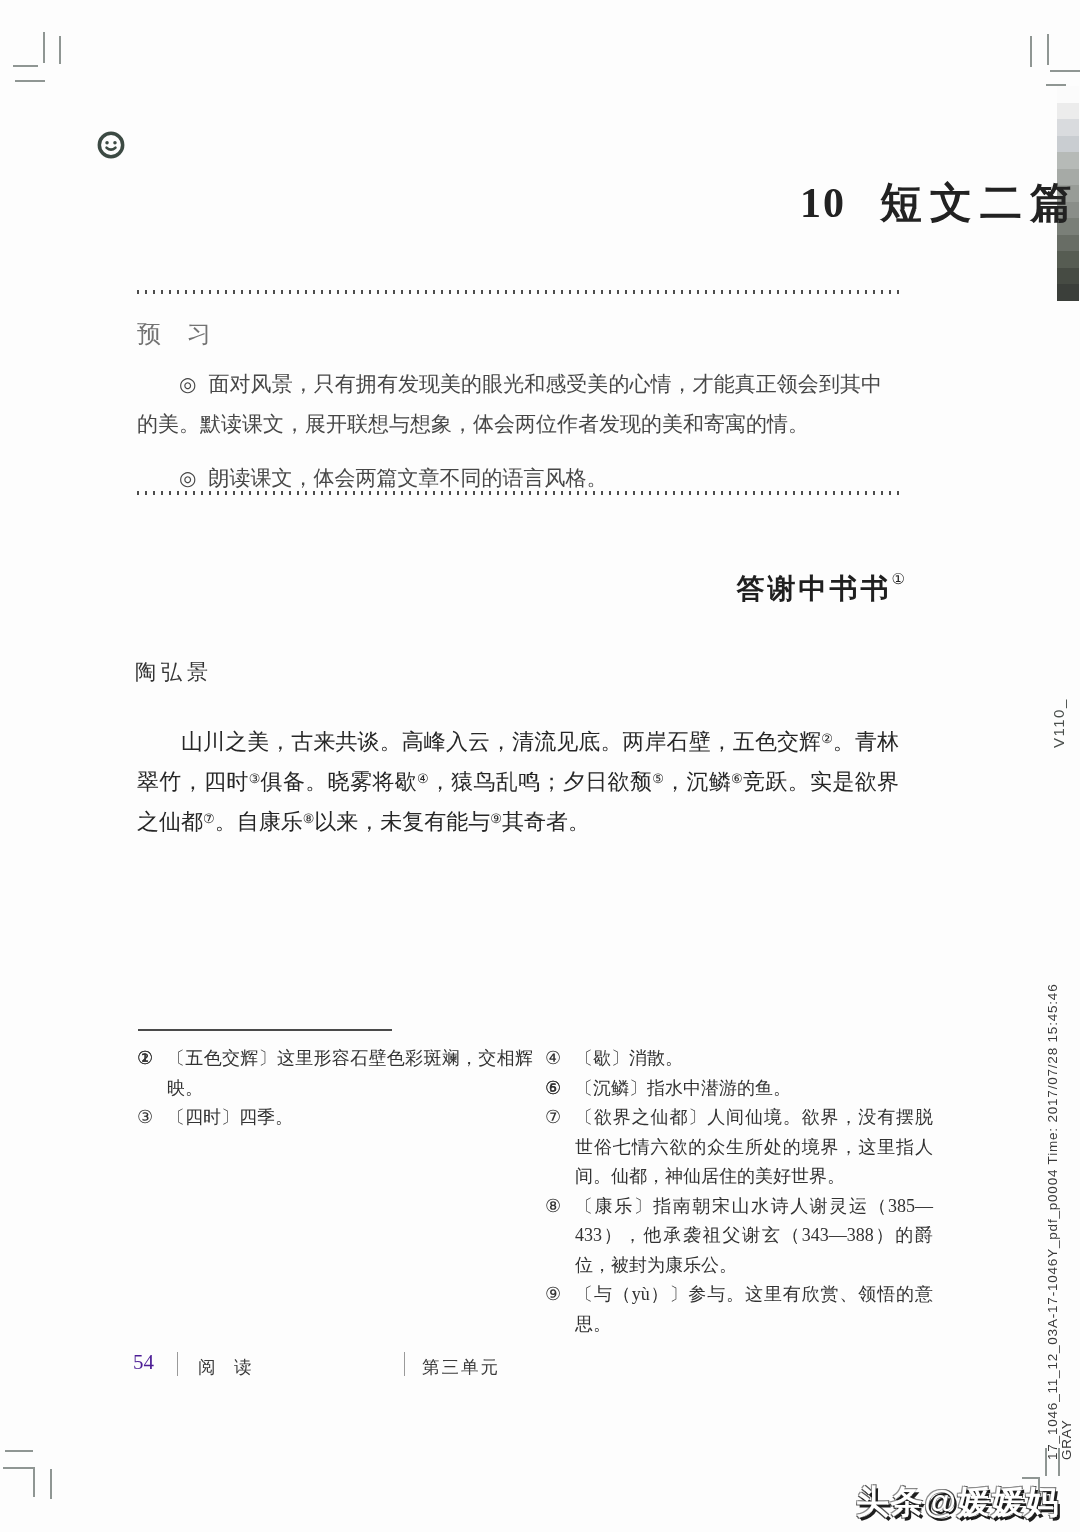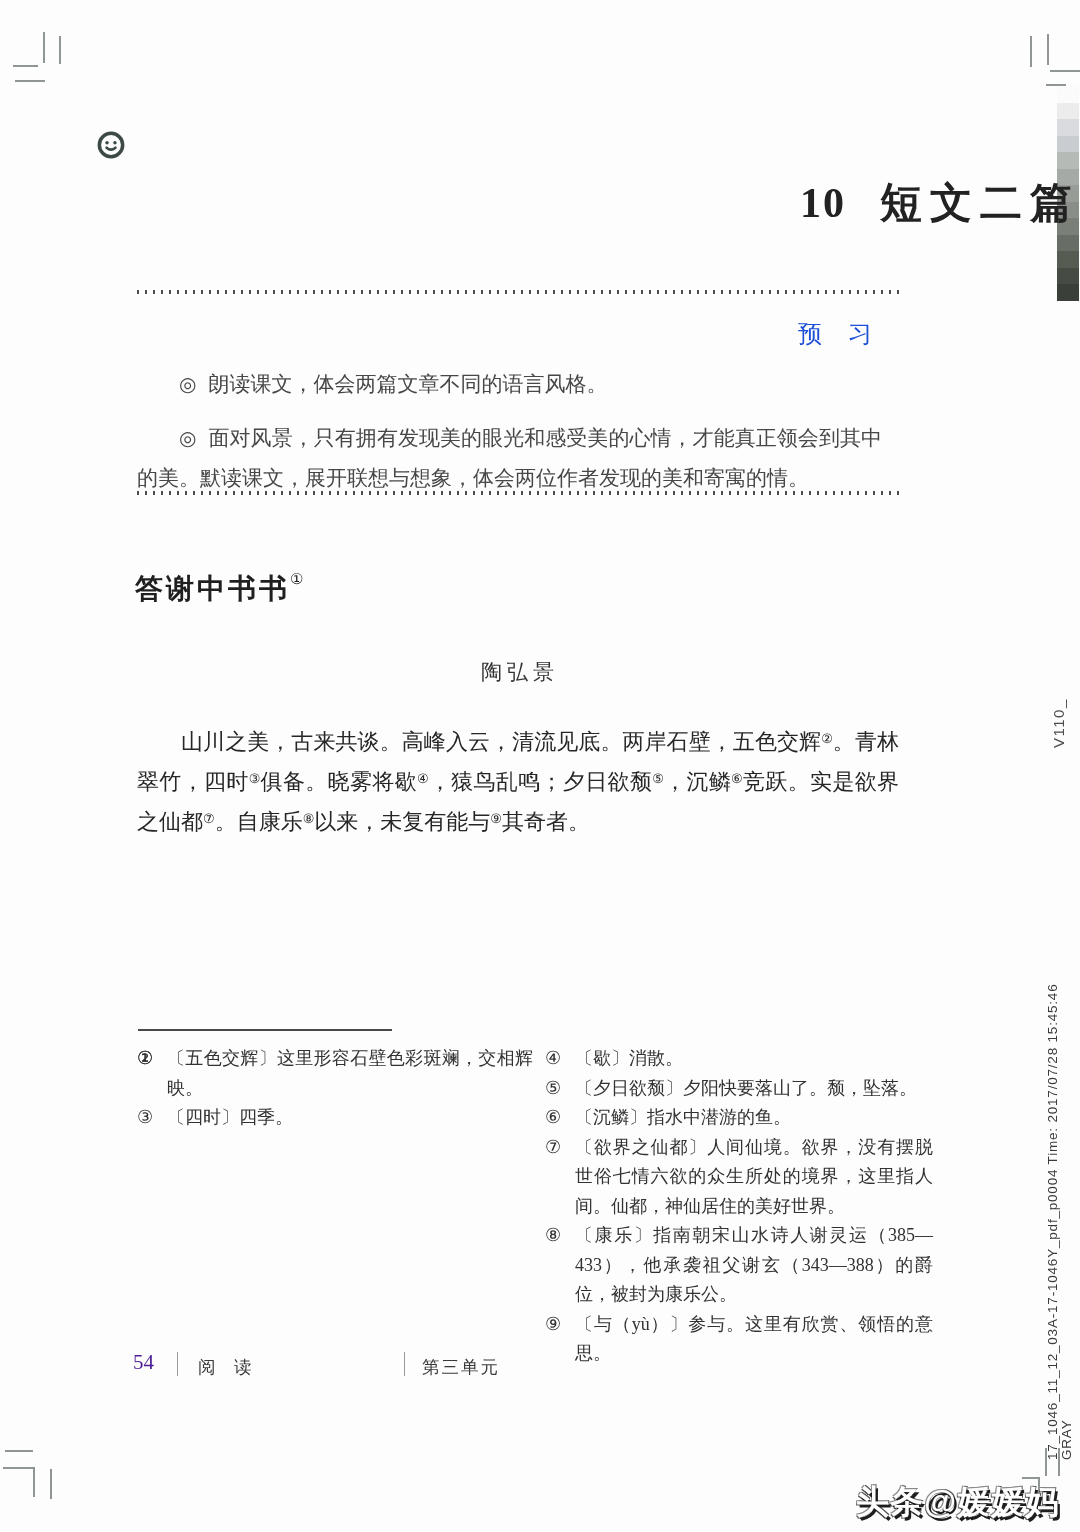--- a/index.html
+++ b/index.html
@@ -23,30 +23,30 @@
   .lesson-title .num{letter-spacing:2px;margin-right:34px;}
   .lesson-title .ttl{letter-spacing:8px;}
 
   
   .dotted{height:3.5px;background:repeating-linear-gradient(to right,#4d4d4d 0 2.5px,transparent 2.5px 8px);}
   .dotted-1{left:137px;top:290px;width:768px;}
   .dotted-2{left:137px;top:491px;width:768px;}
 
   
   .preview{left:137px;top:318px;width:745px;}
-  .preview-heading{font-size:24px;letter-spacing:10px;color:#1d4ed8;text-align:right;}
+  .preview-heading{font-size:24px;letter-spacing:10px;color:#737373;}
   .preview-item{margin:0;padding:0;margin-top:14px;font-size:21px;line-height:40px;
     color:#474747;text-indent:2em;text-align:justify;}
   .preview-item .bullet{margin-right:12px;font-size:20px;}
 
   
-  .article-title{left:135px;top:570px;width:770px;text-align:left;
+  .article-title{left:135px;top:570px;width:770px;text-align:right;
     font-size:28px;font-weight:bold;color:#1f1f1f;letter-spacing:3px;}
   .title-sup{font-size:15px;vertical-align:14px;font-weight:normal;letter-spacing:0;}
-  .article-author{left:135px;top:658px;width:770px;text-align:center;
+  .article-author{left:135px;top:658px;width:770px;
     font-size:21px;letter-spacing:5px;color:#333;}
   .article-body{left:137px;top:722px;width:762px;font-size:22px;line-height:40px;
     text-indent:2em;text-align:justify;color:#262626;}
   [data-richsup] sup{font-size:13px;vertical-align:6px;line-height:0;}
 
   
   .fn-divider{left:138px;top:1029px;width:254px;height:2px;background:#4a4a4a;}
   .fn-col{font-size:18px;line-height:29.5px;color:#323232;text-align:justify;}
   .fn-col-left{left:137px;top:1044px;width:396px;}
   .fn-col-right{left:545px;top:1044px;width:388px;}
@@ -122,43 +122,43 @@
   </div>
 
 <div class="abs lesson-title">
   <span class="num">10</span><span class="ttl">短文二篇</span>
 </div>
 
 <div class="abs dotted dotted-1"></div>
 
 <div class="abs preview">
   <div class="preview-heading">预  习</div>
+  <p class="preview-item"><span class="bullet">◎</span><span>面对风景，只有拥有发现美的眼光和感受美的心情，才能真正领会到其中的美。默读课文，展开联想与想象，体会两位作者发现的美和寄寓的情。</span></p>
   <p class="preview-item"><span class="bullet">◎</span><span>朗读课文，体会两篇文章不同的语言风格。</span></p>
-  <p class="preview-item"><span class="bullet">◎</span><span>面对风景，只有拥有发现美的眼光和感受美的心情，才能真正领会到其中的美。默读课文，展开联想与想象，体会两位作者发现的美和寄寓的情。</span></p>
 </div>
 
 <div class="abs dotted dotted-2"></div>
 
 <div class="abs article-title">
   <span>答谢中书书</span><sup class="title-sup">①</sup>
 </div>
 <div class="abs article-author">陶弘景</div>
 <div class="abs article-body" data-richsup="">山川之美，古来共谈。高峰入云，清流见底。两岸石壁，五色交辉<sup>②</sup>。青林翠竹，四时<sup>③</sup>俱备。晓雾将歇<sup>④</sup>，猿鸟乱鸣；夕日欲颓<sup>⑤</sup>，沉鳞<sup>⑥</sup>竞跃。实是欲界之仙都<sup>⑦</sup>。自康乐<sup>⑧</sup>以来，未复有能与<sup>⑨</sup>其奇者。</div>
 
 <div class="abs fn-divider"></div>
 
 <div class="abs fn-col fn-col-left">
   <p class="fn-item"><span class="fn-marker">①</span></p>
   <p class="fn-item"><span class="fn-marker">②</span><span>〔五色交辉〕这里形容石壁色彩斑斓，交相辉映。</span></p>
   <p class="fn-item"><span class="fn-marker">③</span><span>〔四时〕四季。</span></p>
 </div>
 
 <div class="abs fn-col fn-col-right">
   <p class="fn-item"><span class="fn-marker">④</span><span>〔歇〕消散。</span></p>
-  <p class="fn-item"><span class="fn-marker">⑤</span><span>〔夕日欲颓〕夕阳快要落山了。颓，坠落。</span></p>
+  <p class="fn-item"><span class="fn-marker">⑤</span></p>
   <p class="fn-item"><span class="fn-marker">⑥</span><span>〔沉鳞〕指水中潜游的鱼。</span></p>
   <p class="fn-item"><span class="fn-marker">⑦</span><span>〔欲界之仙都〕人间仙境。欲界，没有摆脱世俗七情六欲的众生所处的境界，这里指人间。仙都，神仙居住的美好世界。</span></p>
   <p class="fn-item"><span class="fn-marker">⑧</span><span>〔康乐〕指南朝宋山水诗人谢灵运（385—433），他承袭祖父谢玄（343—388）的爵位，被封为康乐公。</span></p>
   <p class="fn-item"><span class="fn-marker">⑨</span><span>〔与（yù）〕参与。这里有欣赏、领悟的意思。</span></p>
 </div>
 
 <div class="abs footer-num">54</div>
 <div class="abs footer-bar bar1"></div>
 <div class="abs footer-section">阅  读</div>
 <div class="abs footer-bar bar2"></div>

